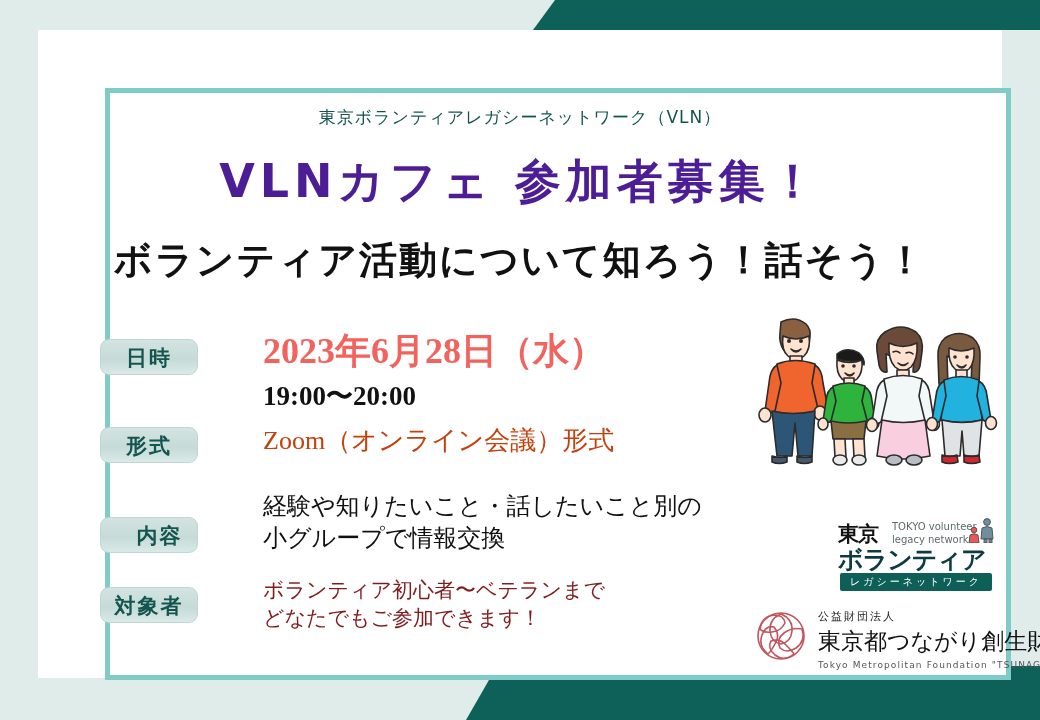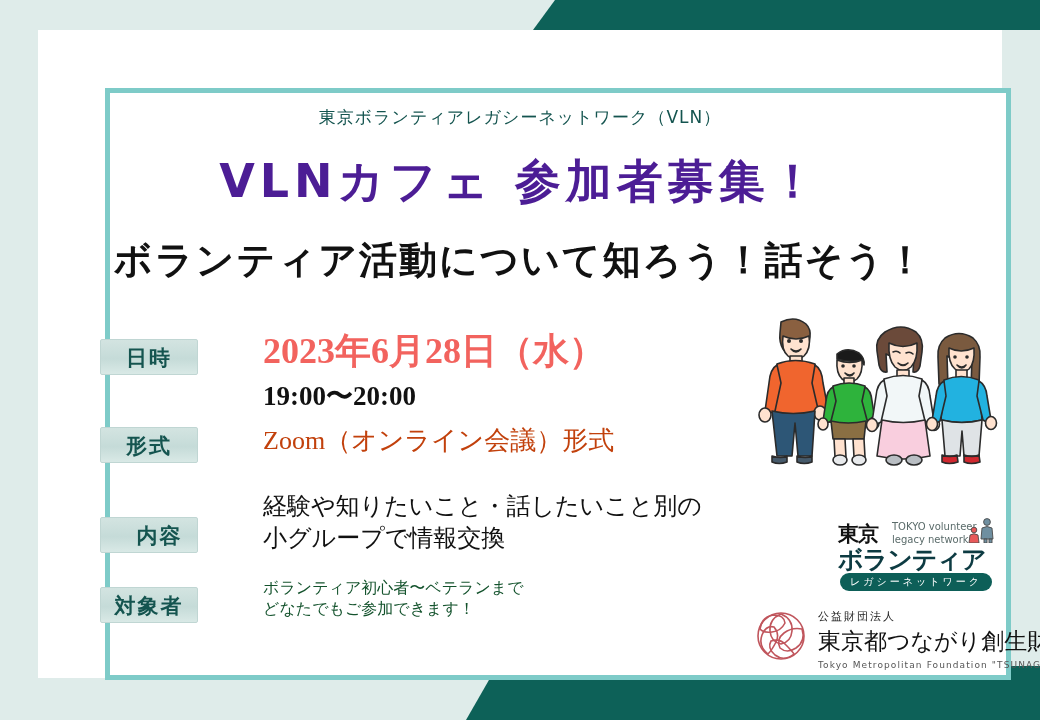--- a/index.html
+++ b/index.html
@@ -102,21 +102,21 @@
   .info {
     position: absolute;
     left: 62px;
     top: 275px;
     width: 700px;
   }
   .chip {
     position: absolute;
     width: 98px;
     height: 36px;
-    border-radius: 2px;
+    border-radius: 9px;
     background: linear-gradient(180deg, #d3e4e1 0%, #c5dbd8 55%, #d9e9e6 100%);
     border: 1px solid #c0d6d3;
     color: #14544f;
     font-size: 21px;
     font-weight: bold;
     letter-spacing: 2px;
     text-align: center;
     line-height: 36px;
     font-family: "DejaVu Sans", sans-serif;
     box-sizing: border-box;
@@ -151,22 +151,22 @@
   }
   .content-block {
     top: 186px;
     font-size: 24px;
     color: #111111;
     line-height: 1.33;
     white-space: nowrap;
   }
   .target-block {
     top: 272px;
-    font-size: 16px;
-    color: #14532d;
+    font-size: 21px;
+    color: #7f1d1d;
     line-height: 1.33;
     white-space: nowrap;
   }
 
   
   .family {
     position: absolute;
     left: 715px;
     top: 278px;
     width: 245px;
@@ -210,21 +210,21 @@
     letter-spacing: -1px;
     font-family: "DejaVu Sans", sans-serif;
   }
   .vln-badge {
     position: absolute;
     left: 2px;
     top: 53px;
     width: 152px;
     height: 18px;
     background: #0d5f58;
-    border-radius: 9px;
+    border-radius: 2px;
     color: #ffffff;
     font-size: 10px;
     letter-spacing: 3px;
     text-align: center;
     line-height: 18px;
     font-family: "DejaVu Sans", sans-serif;
     box-sizing: border-box;
   }
 
   

